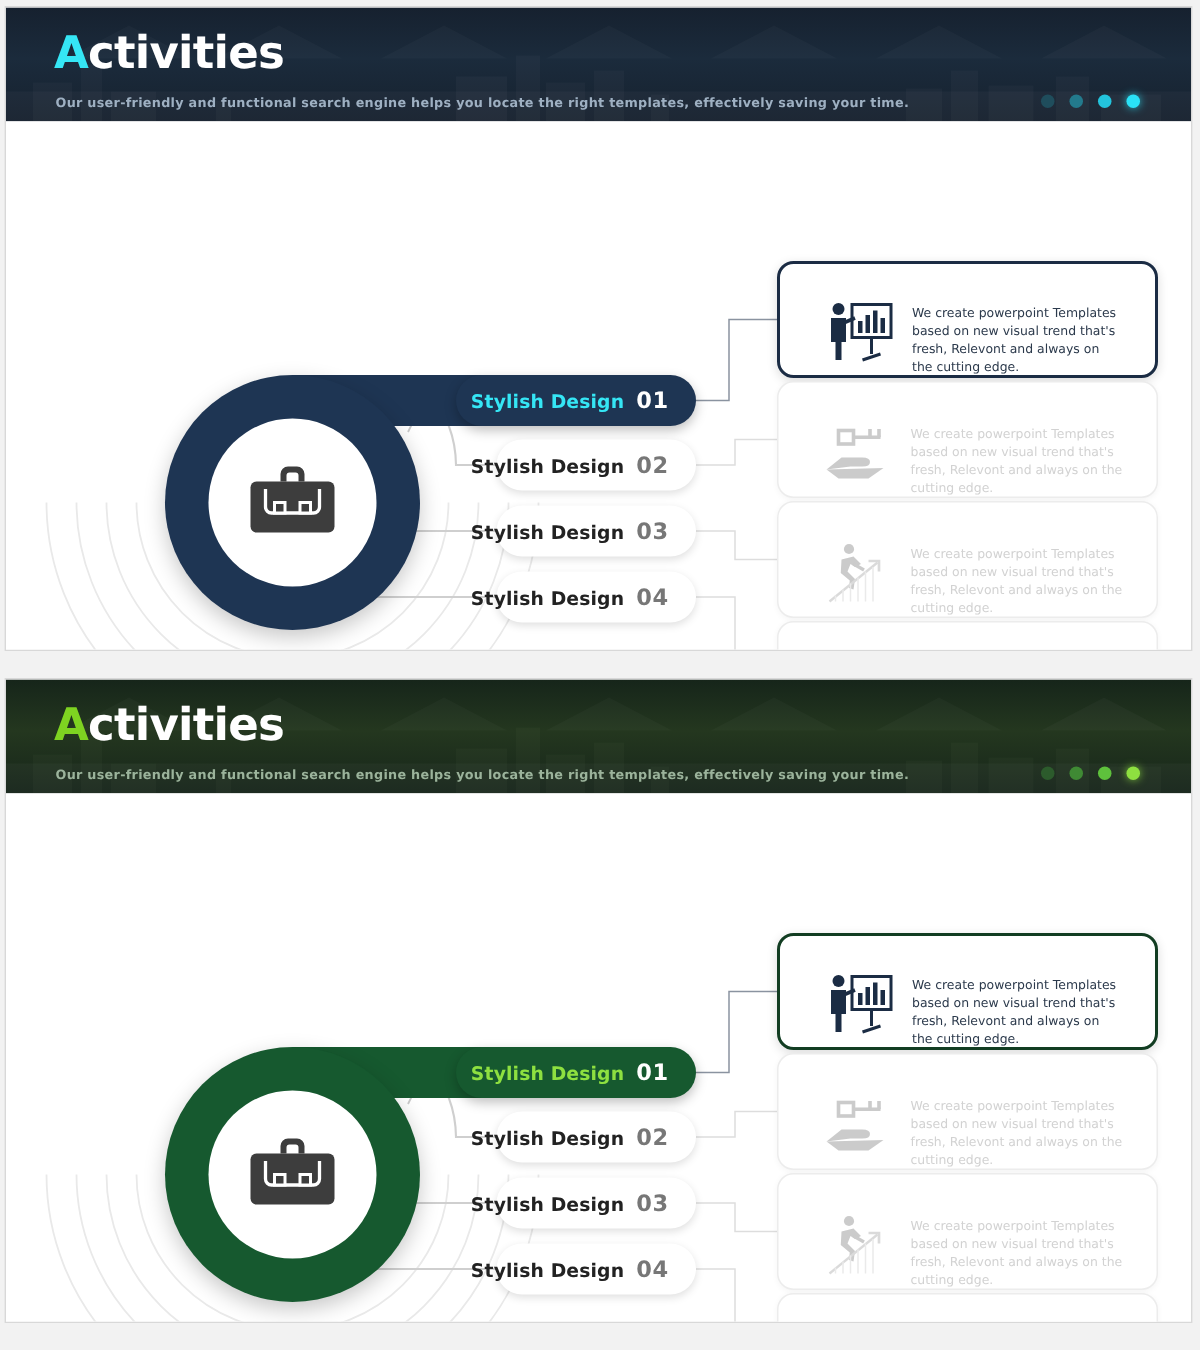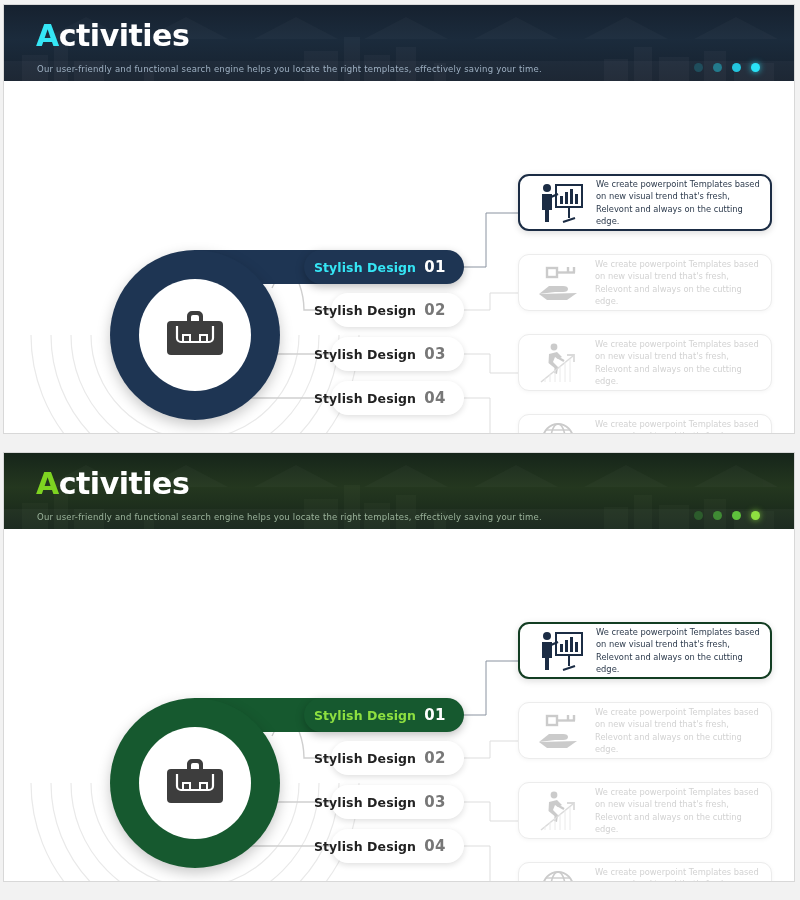--- a/index.html
+++ b/index.html
@@ -22,21 +22,21 @@
   .city i{position:absolute;bottom:0;display:block;background:rgba(255,255,255,.055);}
   .hdr.green .city i{background:rgba(210,255,200,.05);}
   .mtn{position:absolute;left:0;right:0;top:4px;height:30px;opacity:.5;}
   .mtn b{position:absolute;bottom:0;width:0;height:0;border-left:42px solid transparent;border-right:42px solid transparent;border-bottom:22px solid rgba(255,255,255,.05);}
   .water{position:absolute;left:0;right:0;bottom:0;height:20px;background:rgba(255,255,255,.03);}
 
   .hdr h1{position:absolute;left:32px;top:16px;margin:0;font-size:30px;line-height:1;font-weight:700;color:#ffffff;letter-spacing:-.5px;}
   .hdr h1 .cap{}
   .hdr.blue h1 .cap{color:#35e6f5;}
   .hdr.green h1 .cap{color:#7ed321;}
-  .hdr .sub{position:absolute;left:33px;top:59px;font-size:8.5px;color:#9eb0c2;letter-spacing:.2px;white-space:nowrap;}
+  .hdr .sub{position:absolute;left:33px;top:59px;font-size:8.5px;color:#9eb0c2;letter-spacing:.2px;white-space:nowrap;font-weight:bold;}
   .hdr.green .sub{color:#9bb39b;}
 
   .dots{position:absolute;right:34px;top:58px;display:flex;gap:10px;align-items:center;}
   .dots span{width:9px;height:9px;border-radius:50%;display:block;}
   .hdr.blue .dots span:nth-child(1){background:#1f4d5c;}
   .hdr.blue .dots span:nth-child(2){background:#237a8c;}
   .hdr.blue .dots span:nth-child(3){background:#23c4dd;}
   .hdr.blue .dots span:nth-child(4){background:#2ae2f7;box-shadow:0 0 6px rgba(42,226,247,.8);}
   .hdr.green .dots span:nth-child(1){background:#2c5b2c;}
   .hdr.green .dots span:nth-child(2){background:#3f8a34;}
@@ -69,22 +69,22 @@
   .slide.two .pill.active{background:#16592f;}
   .slide.one .pill.active .nm{color:#35e6f5;}
   .slide.two .pill.active .nm{color:#8ee040;}
   .pill.active .num{color:#ffffff;}
 
   .pill.plain{background:#fff;box-shadow:0 2px 6px rgba(0,0,0,.13);}
   .pill.plain .nm{color:#222;}
   .pill.plain .num{color:#777;}
 
   
-  .card{position:absolute;left:514px;width:254px;height:57px;border-radius:11px;box-sizing:border-box;
-        background:#fff;display:flex;align-items:center;padding:0 10px;}
+  .card{position:absolute;left:514px;width:254px;height:78px;border-radius:11px;box-sizing:border-box;
+        background:#fff;display:flex;align-items:flex-end;padding:0 22px;}
   .card.lit{border:2px solid #1b2c44;box-shadow:0 2px 7px rgba(0,0,0,.14);}
   .slide.two .card.lit{border-color:#123d22;}
   .card.dim{border:1px solid #ececec;box-shadow:0 1px 4px rgba(0,0,0,.045);}
   .card .ic{width:62px;height:58px;flex:0 0 62px;display:flex;align-items:center;justify-content:center;}
   .card .tx{font-size:8.3px;line-height:1.45;color:#2c3a4c;padding-left:4px;}
   .card.dim .tx{color:#d2d2d2;}
   .card.dim .ic{opacity:.30;filter:grayscale(1);}
 </style>
 </head>
 <body>

